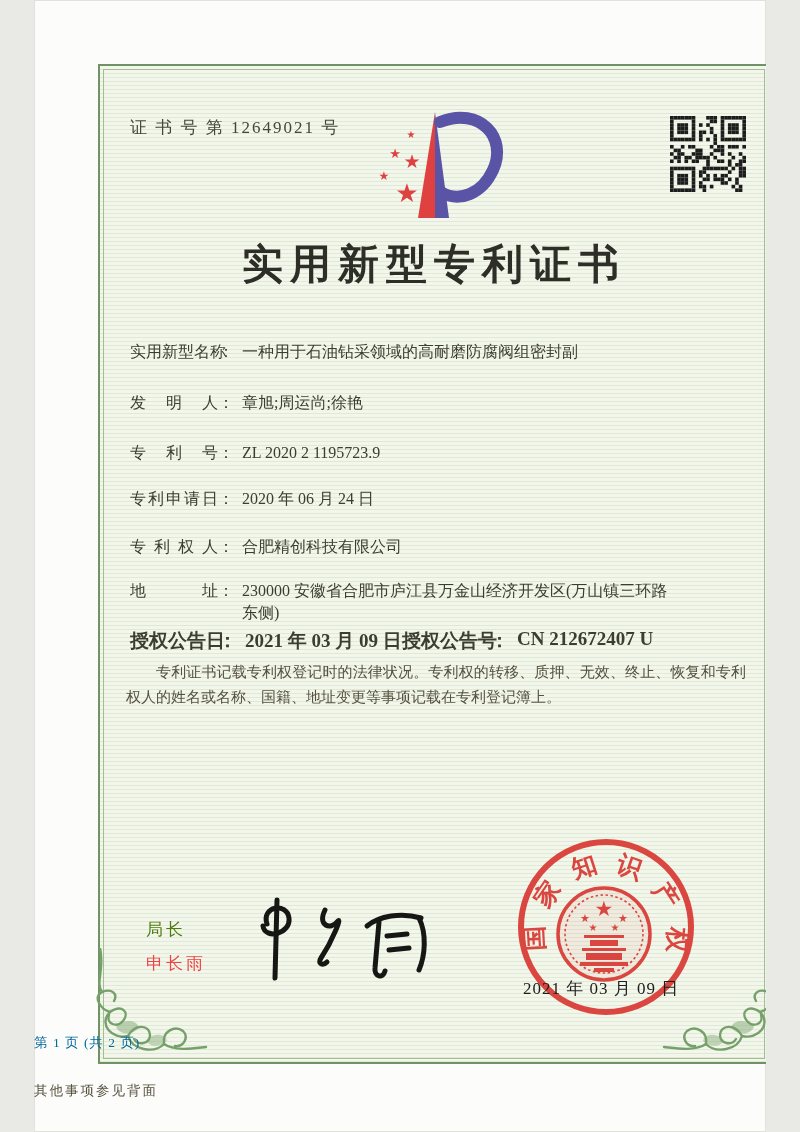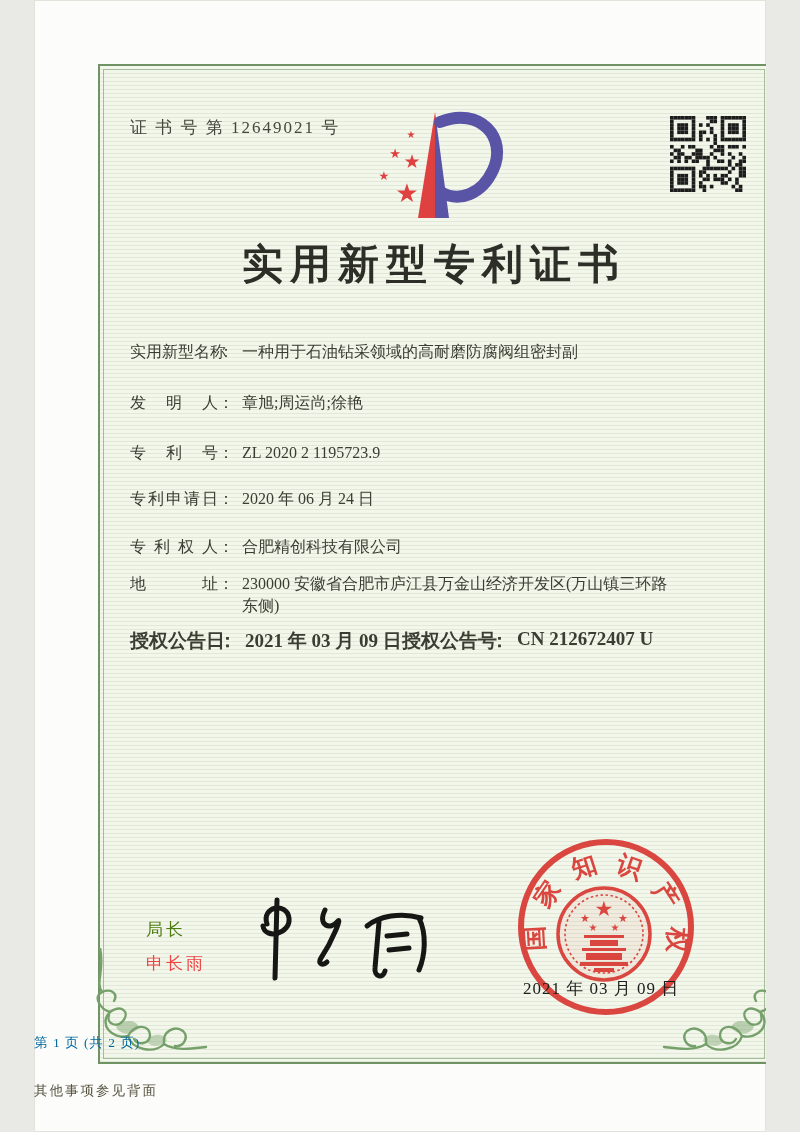--- a/index.html
+++ b/index.html
@@ -34,21 +34,21 @@
   .fields{position:absolute;left:96px;top:336px;width:618px;color:#3b3d33;}
   .frow{position:absolute;left:0;font-size:16px;line-height:22px;white-space:nowrap;}
   .flabel{
     display:inline-block;width:88px;text-align:justify;text-align-last:justify;
     vertical-align:top;
   }
   .fcolon{display:inline-block;vertical-align:top;margin-right:8px;}
   .fvalue{display:inline-block;vertical-align:top;}
   .fvalue.wrap{white-space:normal;width:440px;}
   .frow.r0{top:5px}.frow.r1{top:56px}.frow.r2{top:106px}
-  .frow.r3{top:152px}.frow.r4{top:200px}.frow.r5{top:237px}
+  .frow.r3{top:152px}.frow.r4{top:200px}.frow.r5{top:244px}
   .grant-row{position:absolute;left:0;top:292px;font-size:19px;white-space:nowrap;font-weight:bold;}
   .grant-no{position:absolute;left:272px;top:0;white-space:nowrap;}
   .paras{
     position:absolute;left:92px;top:660px;width:620px;
     font-size:15px;line-height:25px;color:#55513f;text-align:justify;
   }
   .paras p{margin:0;text-indent:2em;}
   .issuer-title{position:absolute;left:112px;top:918px;font-size:17px;color:#4d7c0f;letter-spacing:3px;}
   .issuer-name{position:absolute;left:112px;top:952px;font-size:17px;color:#ef4444;letter-spacing:3px;}
   .signature{position:absolute;left:205px;top:890px;width:205px;height:97px;}
@@ -357,20 +357,21 @@
       <span>
         <span class="flabel">授权公告日</span><span class="fcolon">：</span><span class="fvalue">2021 年 03 月 09 日</span>
       </span>
       <span class="grant-no">
         <span class="flabel">授权公告号</span><span class="fcolon">：</span><span class="fvalue">CN 212672407 U</span>
       </span>
     </div>
   </div>
 
   <div class="paras">
+    <p>专利证书记载专利权登记时的法律状况。专利权的转移、质押、无效、终止、恢复和专利权人的姓名或名称、国籍、地址变更等事项记载在专利登记簿上。</p>
   </div>
 
   <div class="issuer-title">局长</div>
   <div class="issuer-name">申长雨</div>
 
   <svg class="signature" viewBox="0 0 205 97">
     <g stroke="#161614" stroke-width="5" fill="none" stroke-linecap="round" stroke-linejoin="round">
       <path d="M28,34 C22,16 48,12 50,28 C52,44 26,50 24,36"></path>
       <path d="M38,10 L36,88"></path>
       <path d="M86,20 C78,36 92,40 98,32 C104,24 94,50 82,68 C78,74 84,76 88,72"></path>

